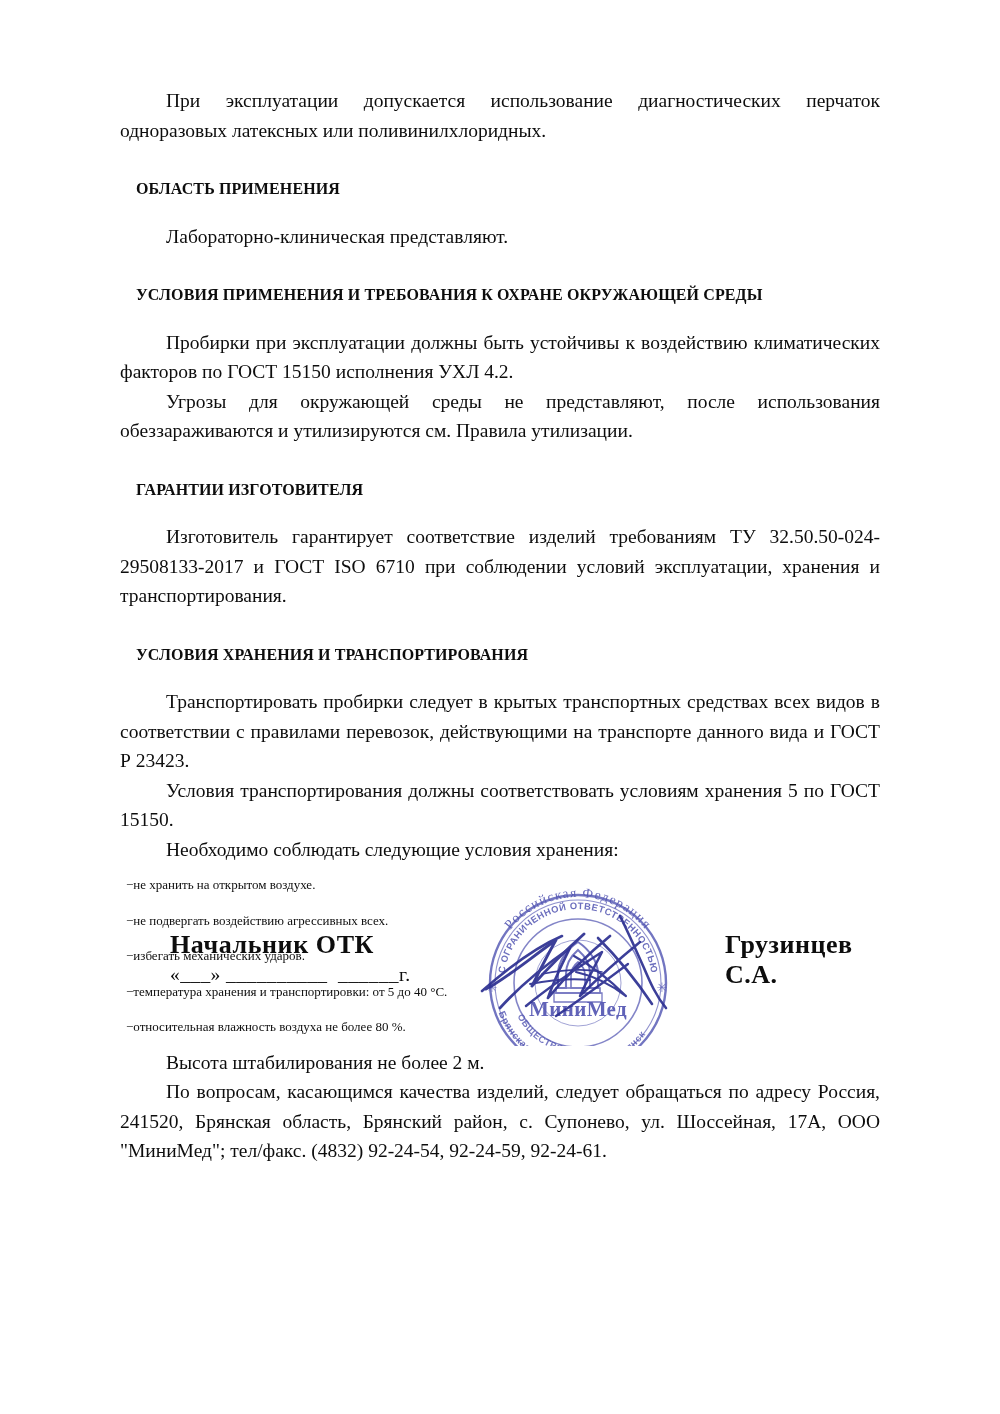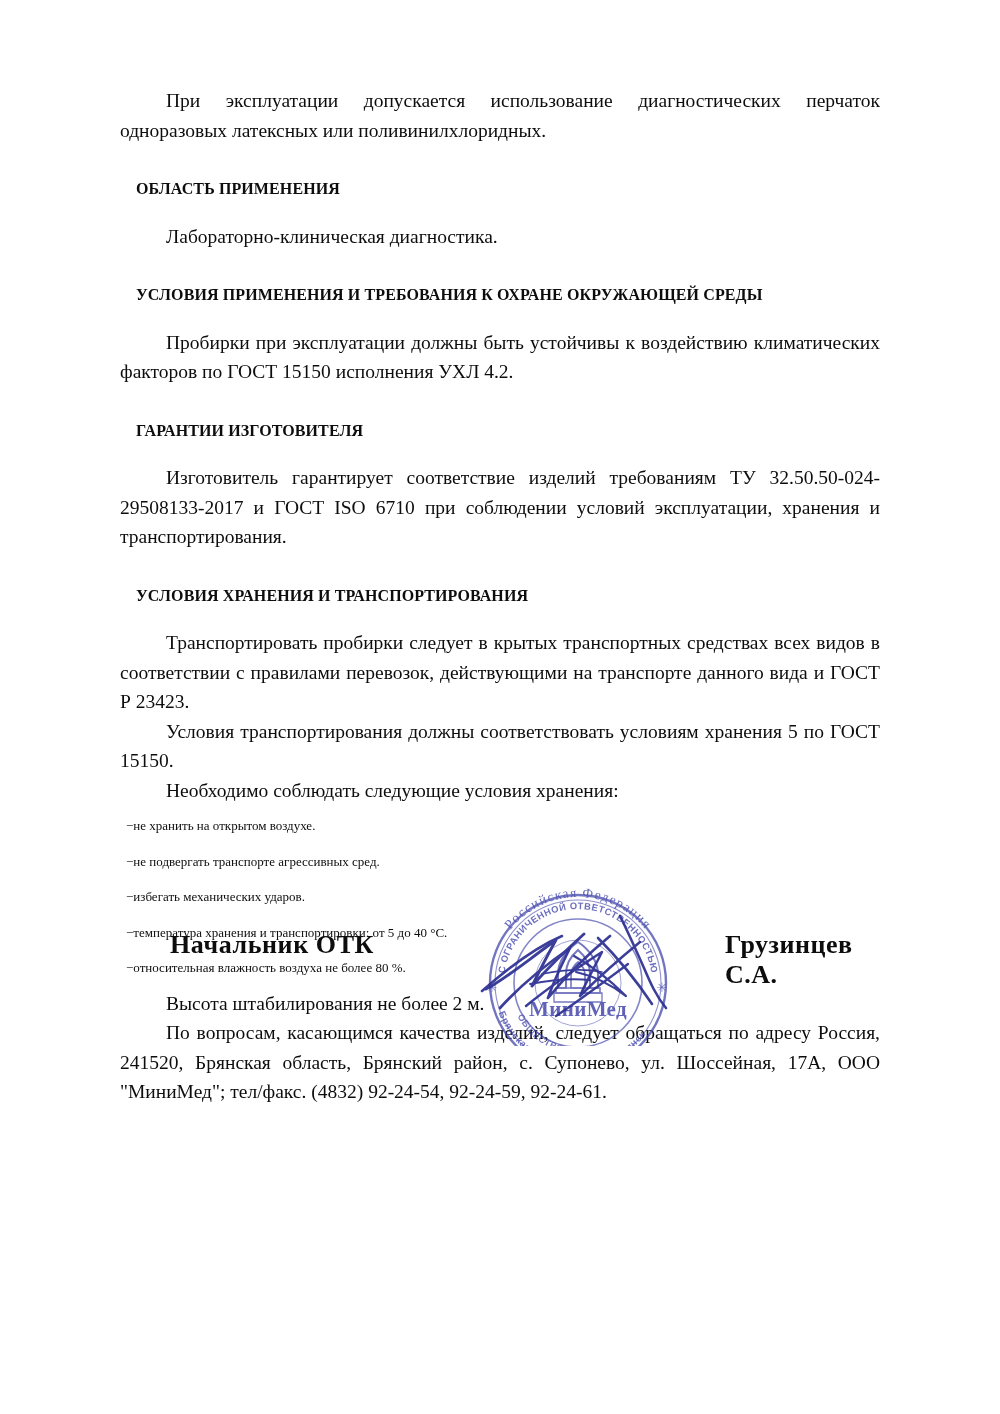--- a/index.html
+++ b/index.html
@@ -108,57 +108,59 @@
 <div class="page">
 
   <div class="content">
 
     <p class="indent">При эксплуатации допускается использование диагностических перчаток одноразовых латексных или поливинилхлоридных.</p>
 
     <div class="spacer-heading-top"></div>
     <h2 class="heading">ОБЛАСТЬ ПРИМЕНЕНИЯ</h2>
     <div class="spacer-heading-bot"></div>
 
-    <p class="indent">Лабораторно-клиническая диагностика.</p>
+    <p class="indent">Лабораторно-клиническая представляют.</p>
 
     <div class="spacer-heading-top"></div>
     <h2 class="heading">УСЛОВИЯ ПРИМЕНЕНИЯ И ТРЕБОВАНИЯ К ОХРАНЕ ОКРУЖАЮЩЕЙ СРЕДЫ</h2>
     <div class="spacer-heading-bot"></div>
 
     <p class="indent">Пробирки при эксплуатации должны быть устойчивы к воздействию климатических факторов по ГОСТ 15150 исполнения УХЛ 4.2.</p>
+    <p class="indent">Угрозы для окружающей среды не представляют, после использования обеззараживаются и утилизируются см. Правила утилизации.</p>
 
     <div class="spacer-heading-top"></div>
     <h2 class="heading">ГАРАНТИИ ИЗГОТОВИТЕЛЯ</h2>
     <div class="spacer-heading-bot"></div>
 
     <p class="indent">Изготовитель гарантирует соответствие изделий требованиям ТУ 32.50.50-024-29508133-2017 и ГОСТ ISO 6710 при соблюдении условий эксплуатации, хранения и транспортирования.</p>
 
     <div class="spacer-heading-top"></div>
     <h2 class="heading">УСЛОВИЯ ХРАНЕНИЯ И ТРАНСПОРТИРОВАНИЯ</h2>
     <div class="spacer-heading-bot"></div>
 
     <p class="indent">Транспортировать пробирки следует в крытых транспортных средствах всех видов в соответствии с правилами перевозок, действующими на транспорте данного вида и ГОСТ Р 23423.</p>
     <p class="indent">Условия транспортирования должны соответствовать условиям хранения 5 по ГОСТ 15150.</p>
     <p class="indent">Необходимо соблюдать следующие условия хранения:</p>
 
     <div>
       <p class="dash-item">−не хранить на открытом воздухе.</p>
-      <p class="dash-item">−не подвергать транспорте агрессивных сред.</p>
+      <p class="dash-item">−не подвергать воздействию агрессивных всех.</p>
       <p class="dash-item">−избегать механических ударов.</p>
       <p class="dash-item">−температура хранения и транспортировки: от 5 до 40 °С.</p>
       <p class="dash-item">−относительная влажность воздуха не более 80 %.</p>
     </div>
 
     <p class="indent">Высота штабилирования не более 2 м.</p>
     <p class="indent">По вопросам, касающимся качества изделий, следует обращаться по адресу Россия, 241520, Брянская область, Брянский район, с. Супонево, ул. Шоссейная, 17А, ООО "МиниМед"; тел/факс. (4832) 92-24-54, 92-24-59, 92-24-61.</p>
 
   </div>
 
   <div class="sig-block">
     <div class="sig-left">Начальник ОТК</div>
+    <div class="sig-date">«___» __________  ______г.</div>
     <div class="sig-right">Грузинцев С.А.</div>
   </div>
 
   <div class="stamp-wrap">
     <svg class="stamp-svg" width="215" height="175" viewBox="0 0 215 175" xmlns="http://www.w3.org/2000/svg">
       <defs>
         <path id="arcOuterTop" d="M 22,95 A 86,86 0 0 1 194,95"></path>
         <path id="arcInnerTop" d="M 34,95 A 74,74 0 0 1 182,95"></path>
         <path id="arcOuterBottomLeft" d="M 24,104 A 84,84 0 0 0 108,180"></path>
         <path id="arcOuterBottomRight" d="M 108,180 A 84,84 0 0 0 192,104"></path>

